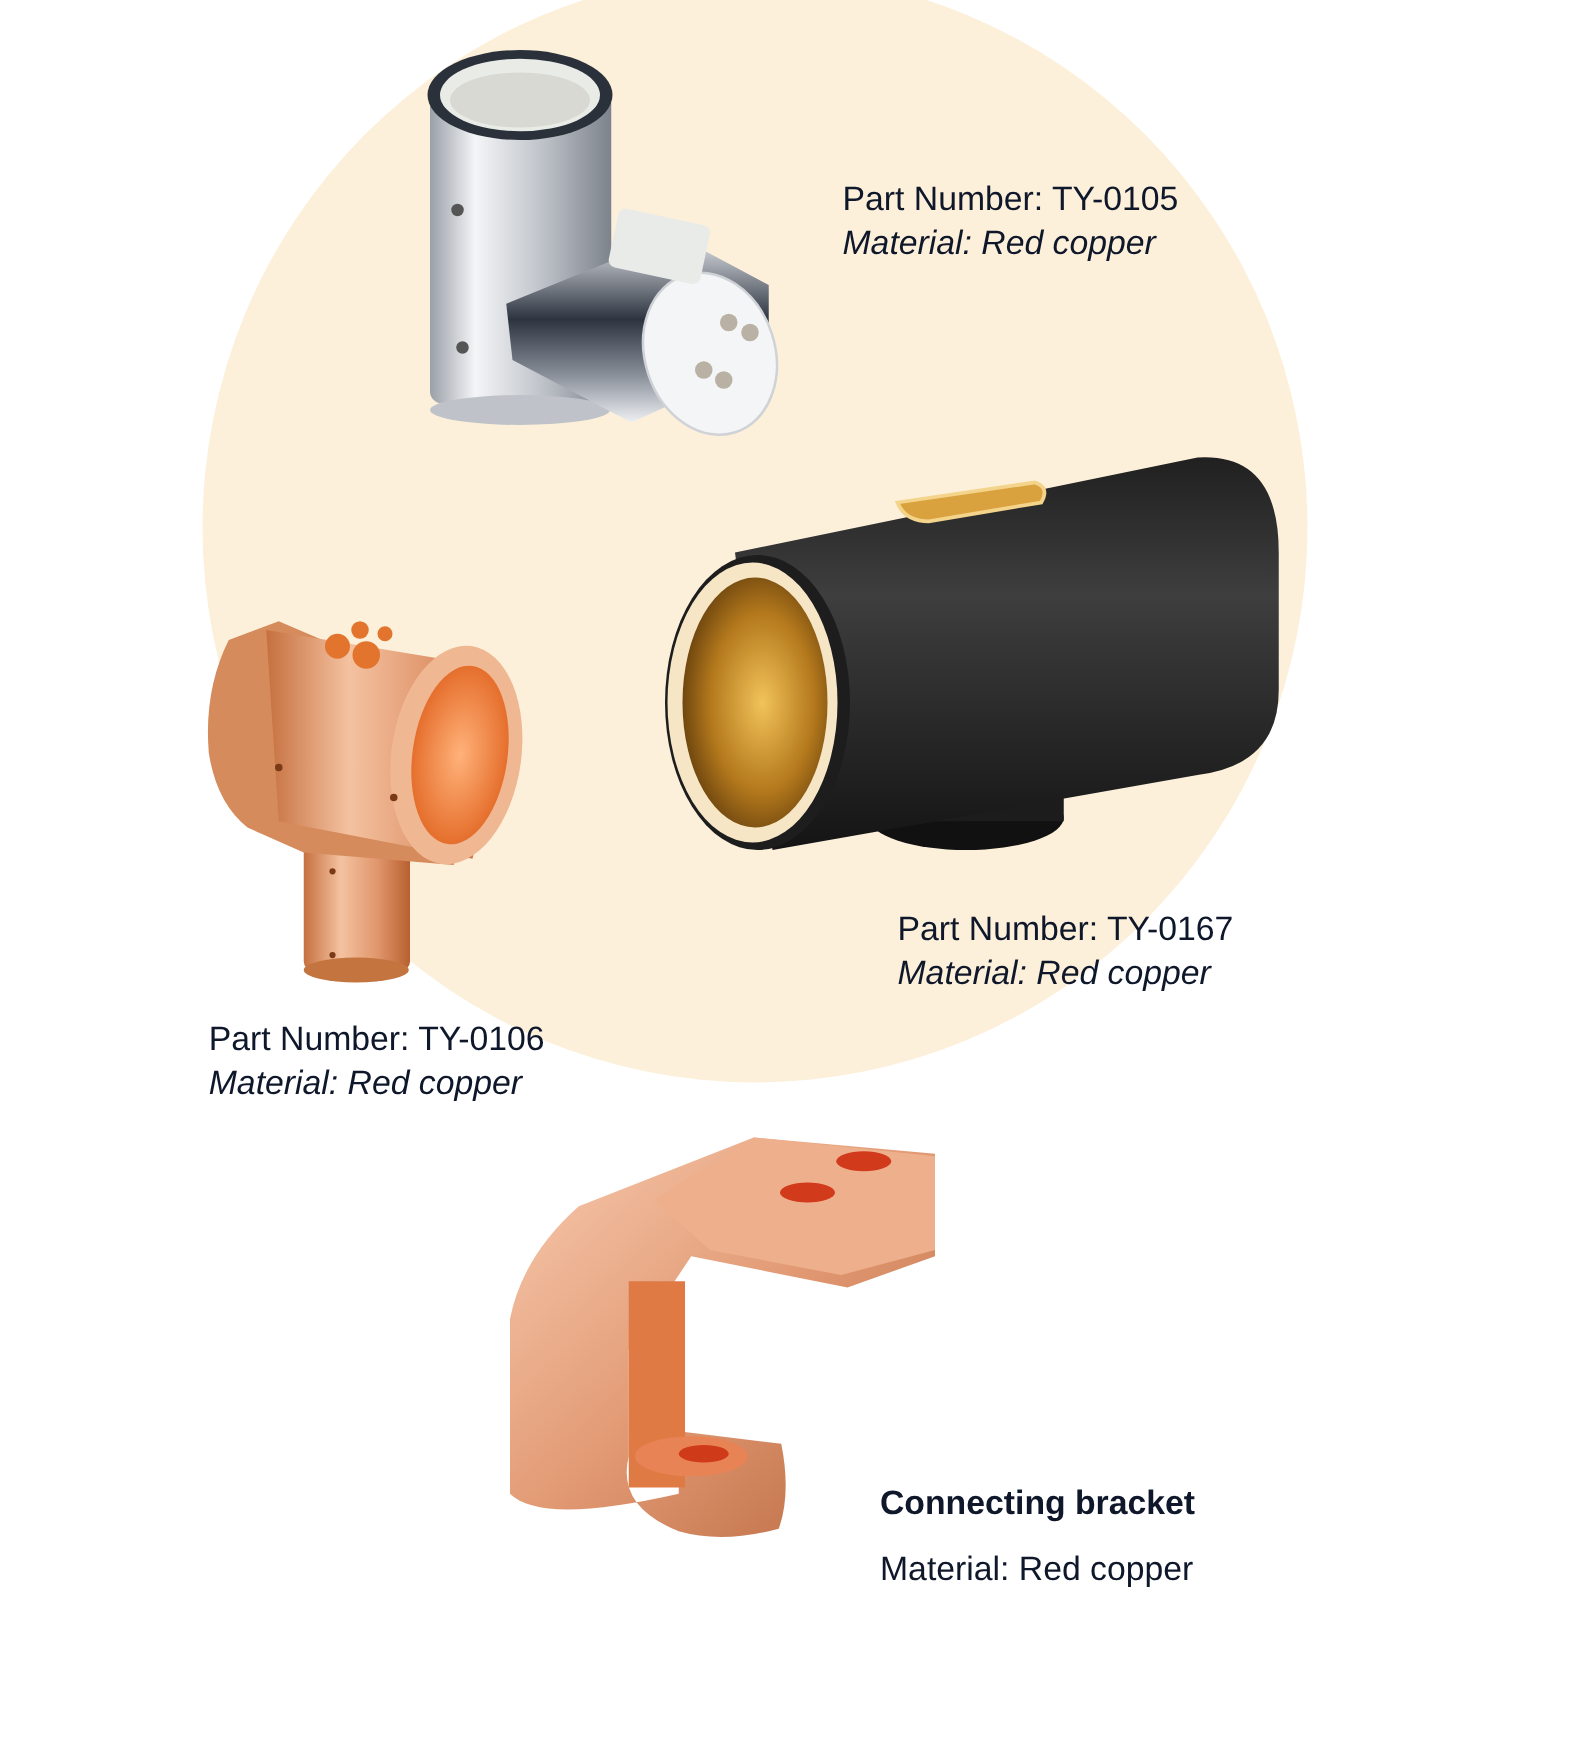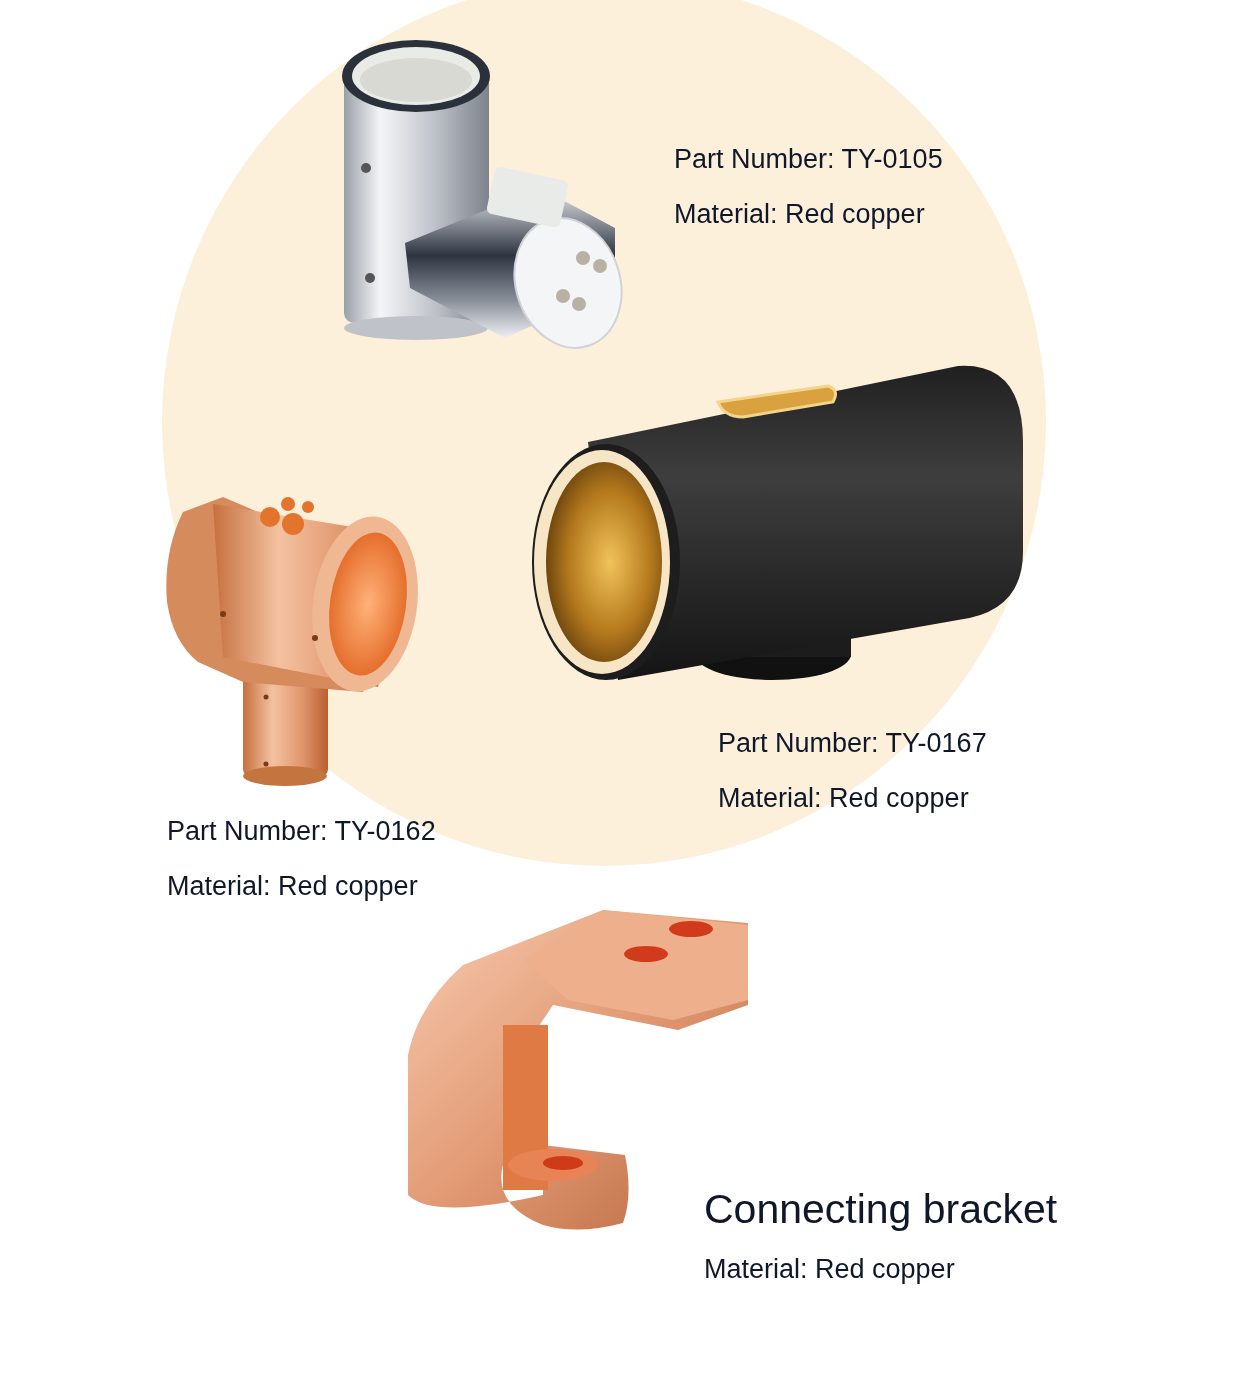--- a/index.html
+++ b/index.html
@@ -3,22 +3,22 @@
 <meta charset="utf-8">
 <style>
   html, body { margin: 0; padding: 0; background: #ffffff; }
   body { width: 1258px; height: 1394px; position: relative; overflow: hidden;
          font-family: "Liberation Sans", sans-serif; color: #111; }
   .bg-circle { position: absolute; left: 162px; top: -22px; width: 884px; height: 888px;
                border-radius: 50%; background: #fdf0da; }
   .product { position: absolute; }
   .label { position: absolute; font-size: 27px; line-height: 1; white-space: nowrap; color: #0f172a; }
   .label .line { display: block; }
-  .label .line + .line { margin-top: 28px; }
-  .title { font-size: 41px; font-weight: normal; display: block; margin-bottom: 26px; }
+  .label .line + .line { margin-top: 8px; font-style: italic; }
+  .title { font-size: 27px; font-weight: bold; display: block; margin-bottom: 26px; }
   svg { display: block; overflow: visible; }
 </style>
 </head>
 <body>
 
 <div class="bg-circle"></div>
 
 <div class="product" style="left:330px; top:38px;">
   <svg width="310" height="310" viewBox="0 0 310 310">
     <defs>
@@ -108,21 +108,21 @@
       <circle cx="130" cy="32" r="11" fill="#e2742e"></circle>
     <circle cx="125" cy="12" r="7" fill="#e2742e"></circle>
       <circle cx="145" cy="15" r="6" fill="#e2742e"></circle>
     <circle cx="60" cy="122" r="3" fill="#7a3a16"></circle>
       <circle cx="152" cy="146" r="3" fill="#7a3a16"></circle>
     <circle cx="103" cy="205" r="2.5" fill="#7a3a16"></circle>
       <circle cx="103" cy="272" r="2.5" fill="#7a3a16"></circle>
   </svg>
 </div>
 <div class="label" style="left:167px; top:818px;">
-  <span class="line">Part Number: TY-0162</span>
+  <span class="line">Part Number: TY-0106</span>
   <span class="line">Material: Red copper</span>
 </div>
 
 <div class="product" style="left:403px; top:905px;">
   <svg width="350" height="335" viewBox="0 0 350 335">
     <defs>
       <linearGradient id="br" x1="0" y1="0" x2="1" y2="1">
         <stop offset="0" stop-color="#f7cbb0"></stop>
           <stop offset="0.5" stop-color="#e29a74"></stop>
         <stop offset="1" stop-color="#b8673d"></stop>

